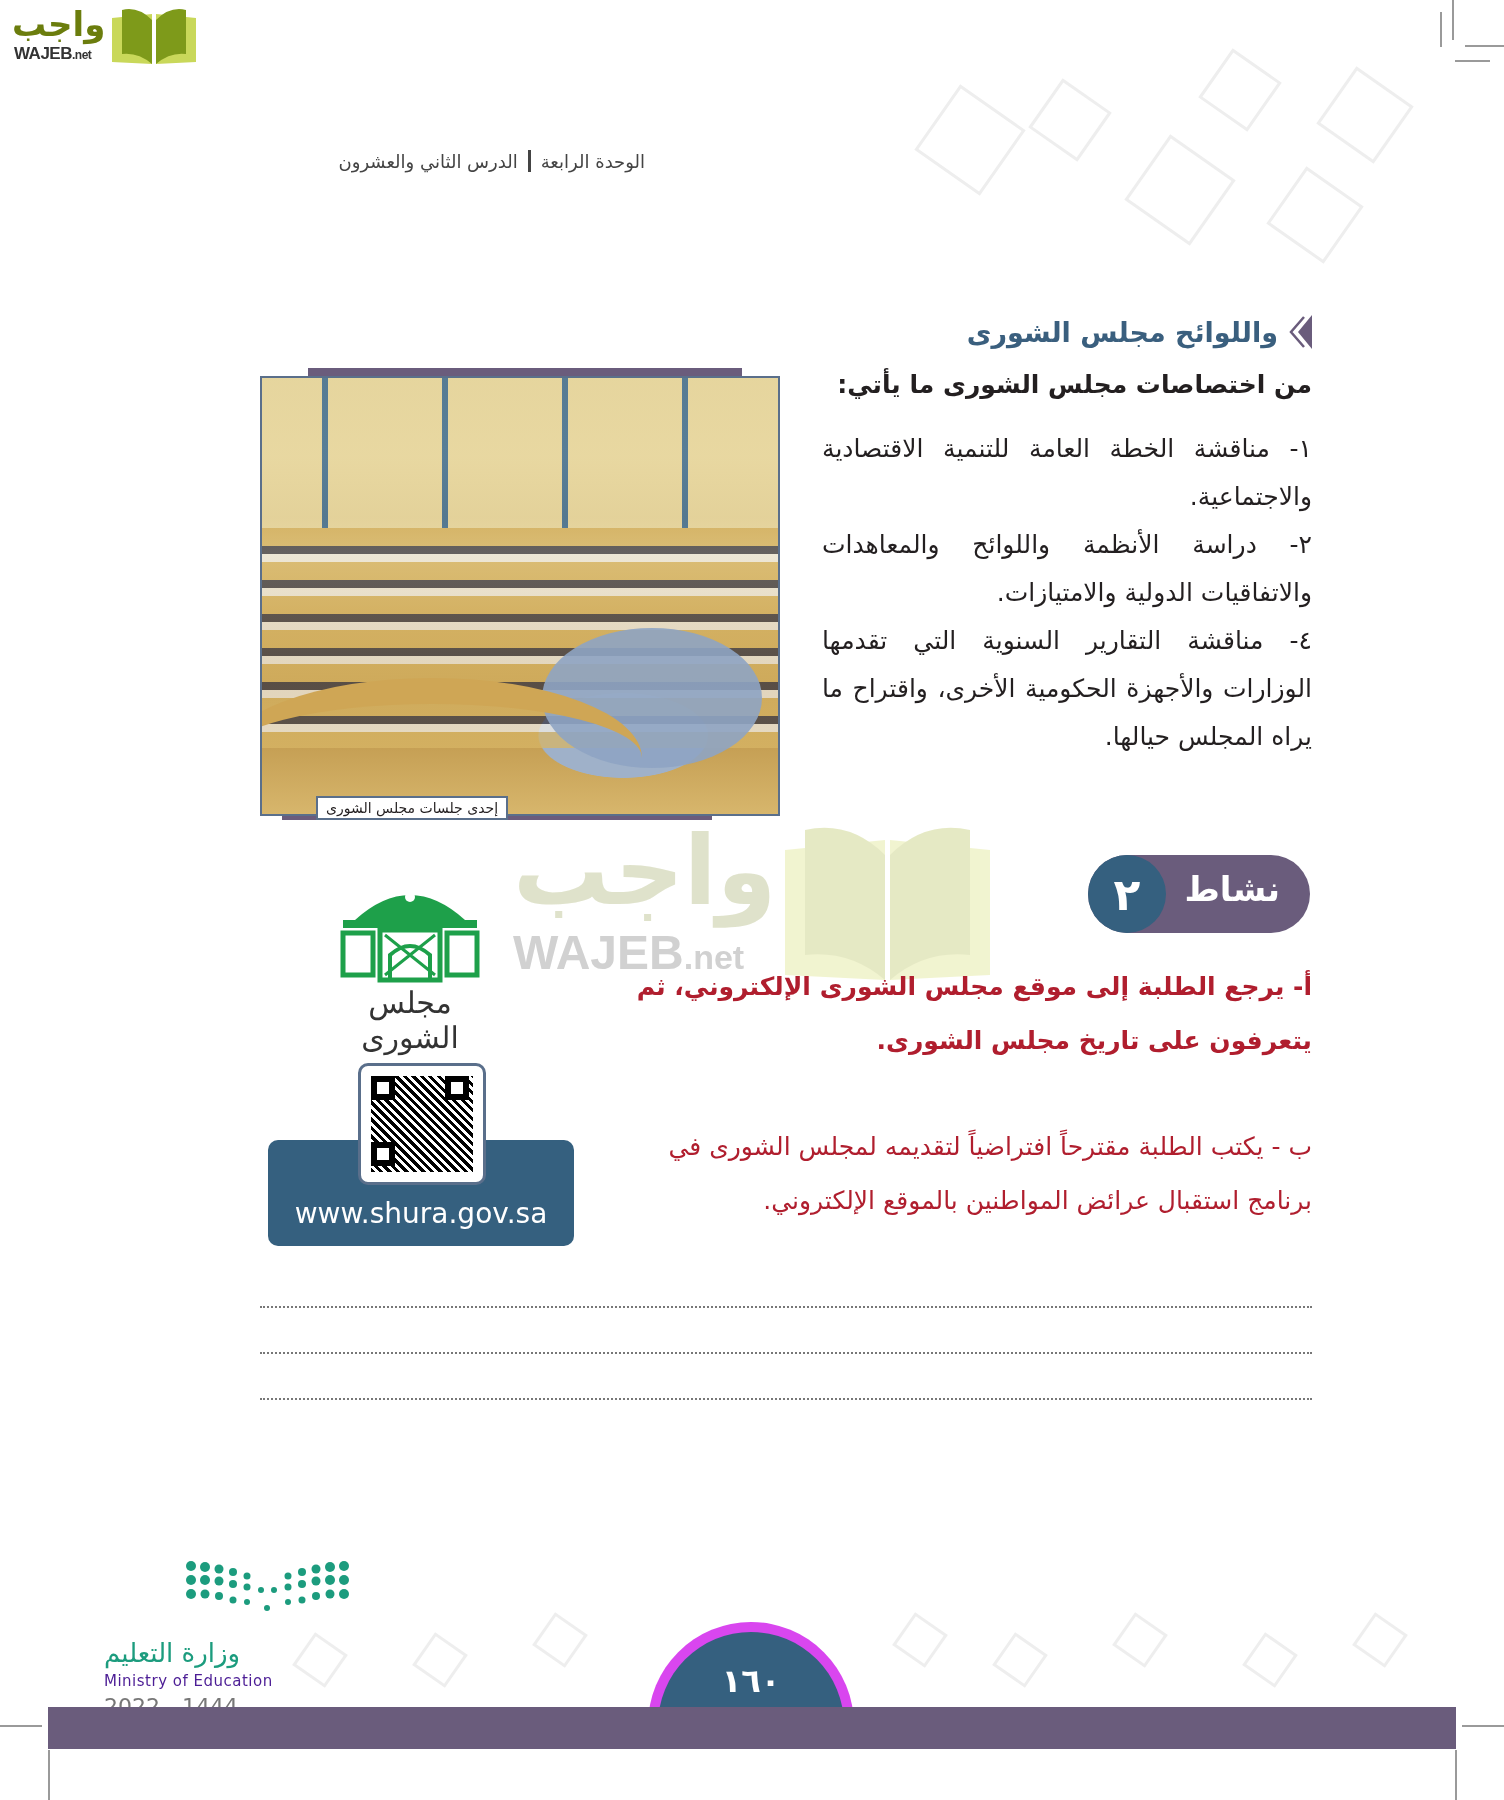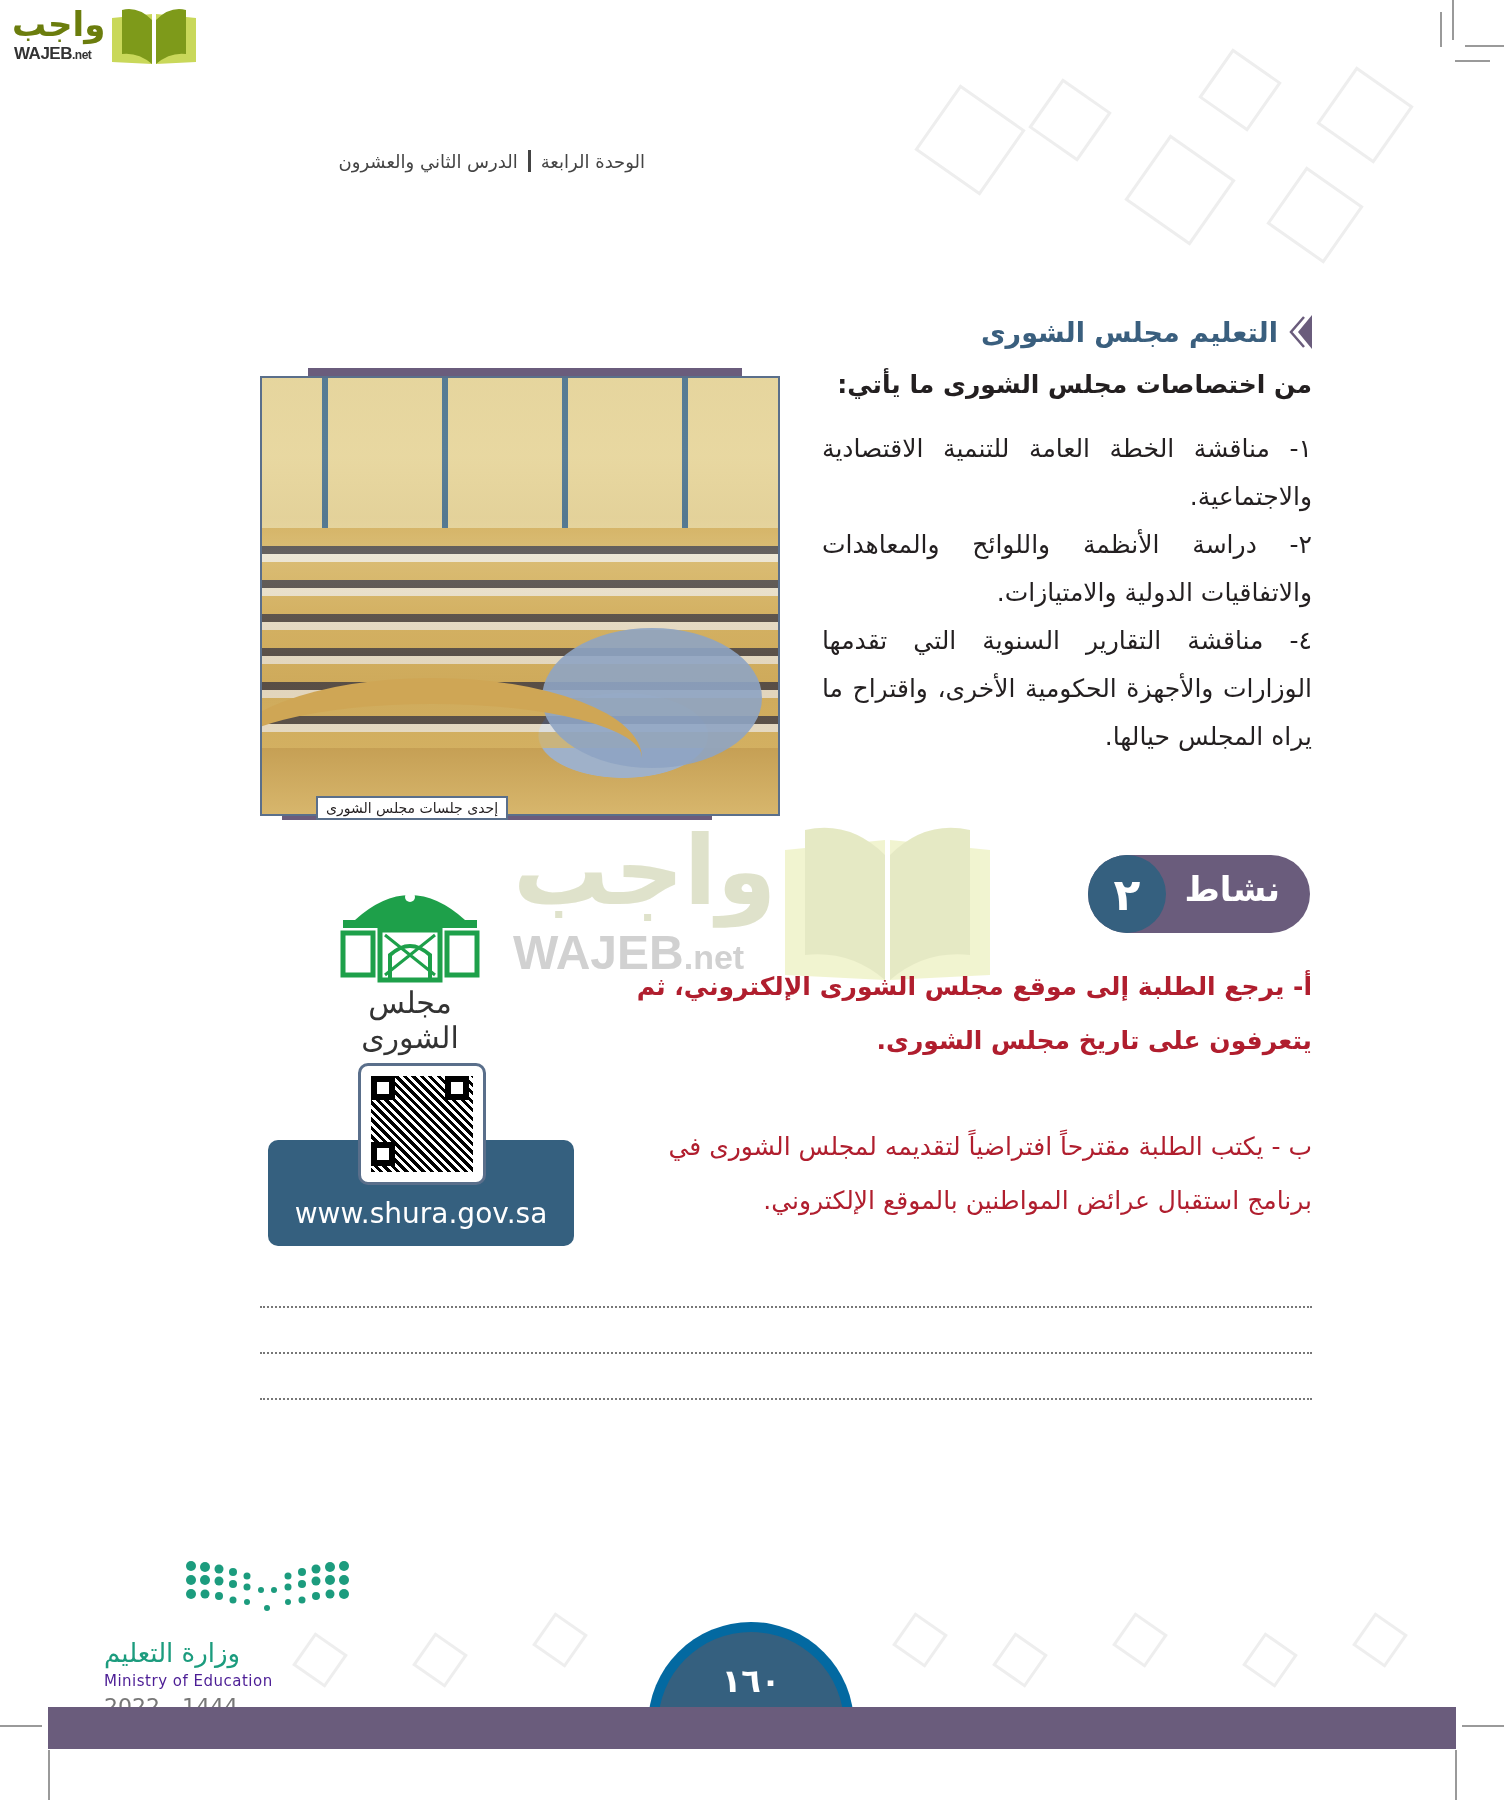--- a/index.html
+++ b/index.html
@@ -88,21 +88,21 @@
   .answer-line { position: absolute; left: 260px; width: 1052px; border-top: 2px dotted #777; height: 0; }
 
   
   .moe-logo { position: absolute; left: 100px; top: 1560px; width: 260px; height: 150px; }
   .moe-dots { position: absolute; left: 85px; top: 0; width: 165px; height: 60px; }
   .moe-ar { position: absolute; left: 4px; top: 78px; font-size: 26px; color: #1c9c7e; direction: rtl; }
   .moe-en { position: absolute; left: 4px; top: 112px; font-size: 15px; color: #4c1d95; font-family: "DejaVu Sans", sans-serif; letter-spacing: .5px; text-align: right; }
   .moe-year { position: absolute; left: 4px; top: 134px; font-size: 22px; color: #777; font-family: "DejaVu Sans", sans-serif; }
 
   .footer-bar { position: absolute; left: 48px; top: 1707px; width: 1408px; height: 42px; background: #6a5c7c; }
-  .page-dome { position: absolute; left: 648px; top: 1622px; width: 206px; height: 120px; border-radius: 103px 103px 0 0; background: #0369a1; }
+  .page-dome { position: absolute; left: 648px; top: 1622px; width: 206px; height: 120px; border-radius: 103px 103px 0 0; background: #d946ef; }
   .page-dome .inner { position: absolute; left: 10px; top: 10px; width: 186px; height: 110px; border-radius: 93px 93px 0 0; background: #35607f; }
   .page-number { position: absolute; left: 0; top: 30px; width: 100%; text-align: center; color: #fff; font-size: 32px; font-weight: bold; }
 </style>
 </head>
 <body>
 
 <div class="crop" style="left:1452px;top:0;width:2px;height:40px;"></div>
 <div class="crop" style="left:1465px;top:45px;width:39px;height:2px;"></div>
 <div class="crop" style="left:1440px;top:12px;width:2px;height:35px;"></div>
 <div class="crop" style="left:1455px;top:60px;width:35px;height:2px;"></div>
@@ -141,21 +141,21 @@
   <span>الوحدة الرابعة</span>
   <span class="bar"></span>
   <span>الدرس الثاني والعشرون</span>
 </div>
 
 <div class="section-title">
   <svg class="chev" viewBox="0 0 26 34">
     <path d="M26 0 L12 17 L26 34 Z" fill="#6a5c7c"></path>
     <path d="M18 2 L5 17 L18 32" fill="none" stroke="#6a5c7c" stroke-width="2.5"></path>
   </svg>
-  <span class="text">التعليم مجلس الشورى</span>
+  <span class="text">واللوائح مجلس الشورى</span>
 </div>
 
 <div class="intro">من اختصاصات مجلس الشورى ما يأتي:</div>
 
 <div class="list">
   <p>١- مناقشة الخطة العامة للتنمية الاقتصادية والاجتماعية.</p>
   <p>٢- دراسة الأنظمة واللوائح والمعاهدات والاتفاقيات الدولية والامتيازات.</p>
   <p>٤- مناقشة التقارير السنوية التي تقدمها الوزارات والأجهزة الحكومية الأخرى، واقتراح ما يراه المجلس حيالها.</p>
 </div>
 

